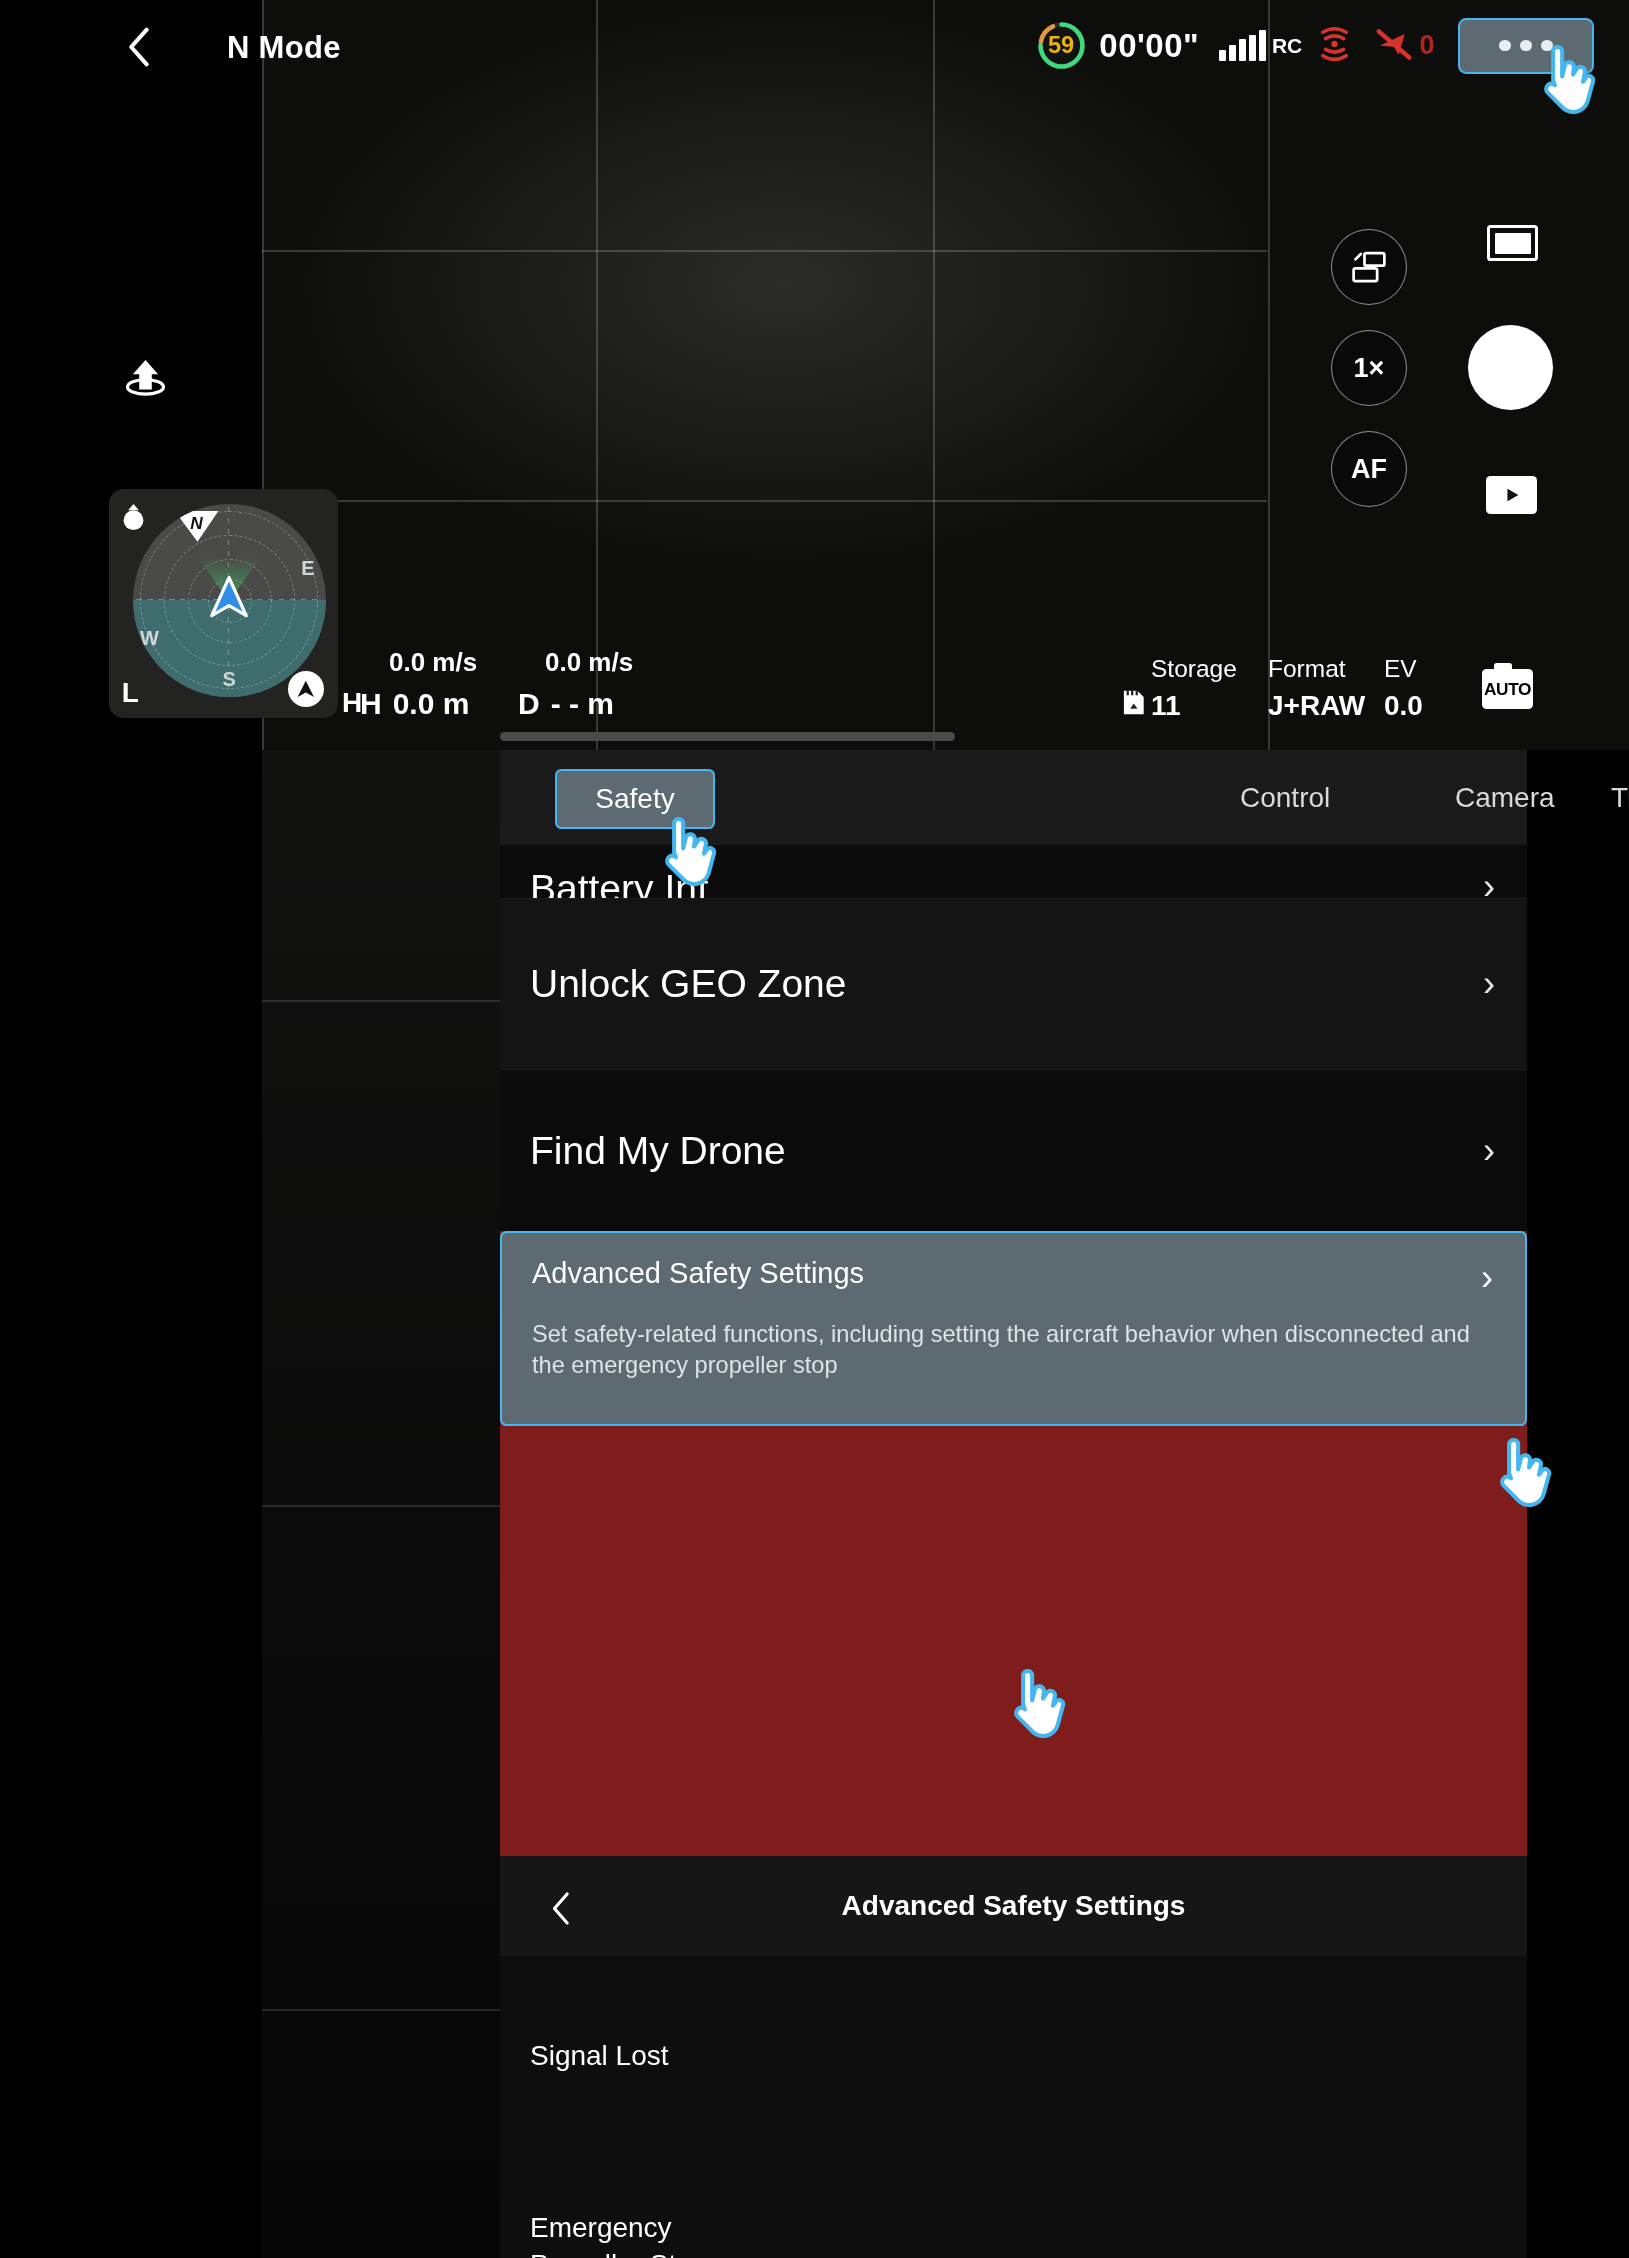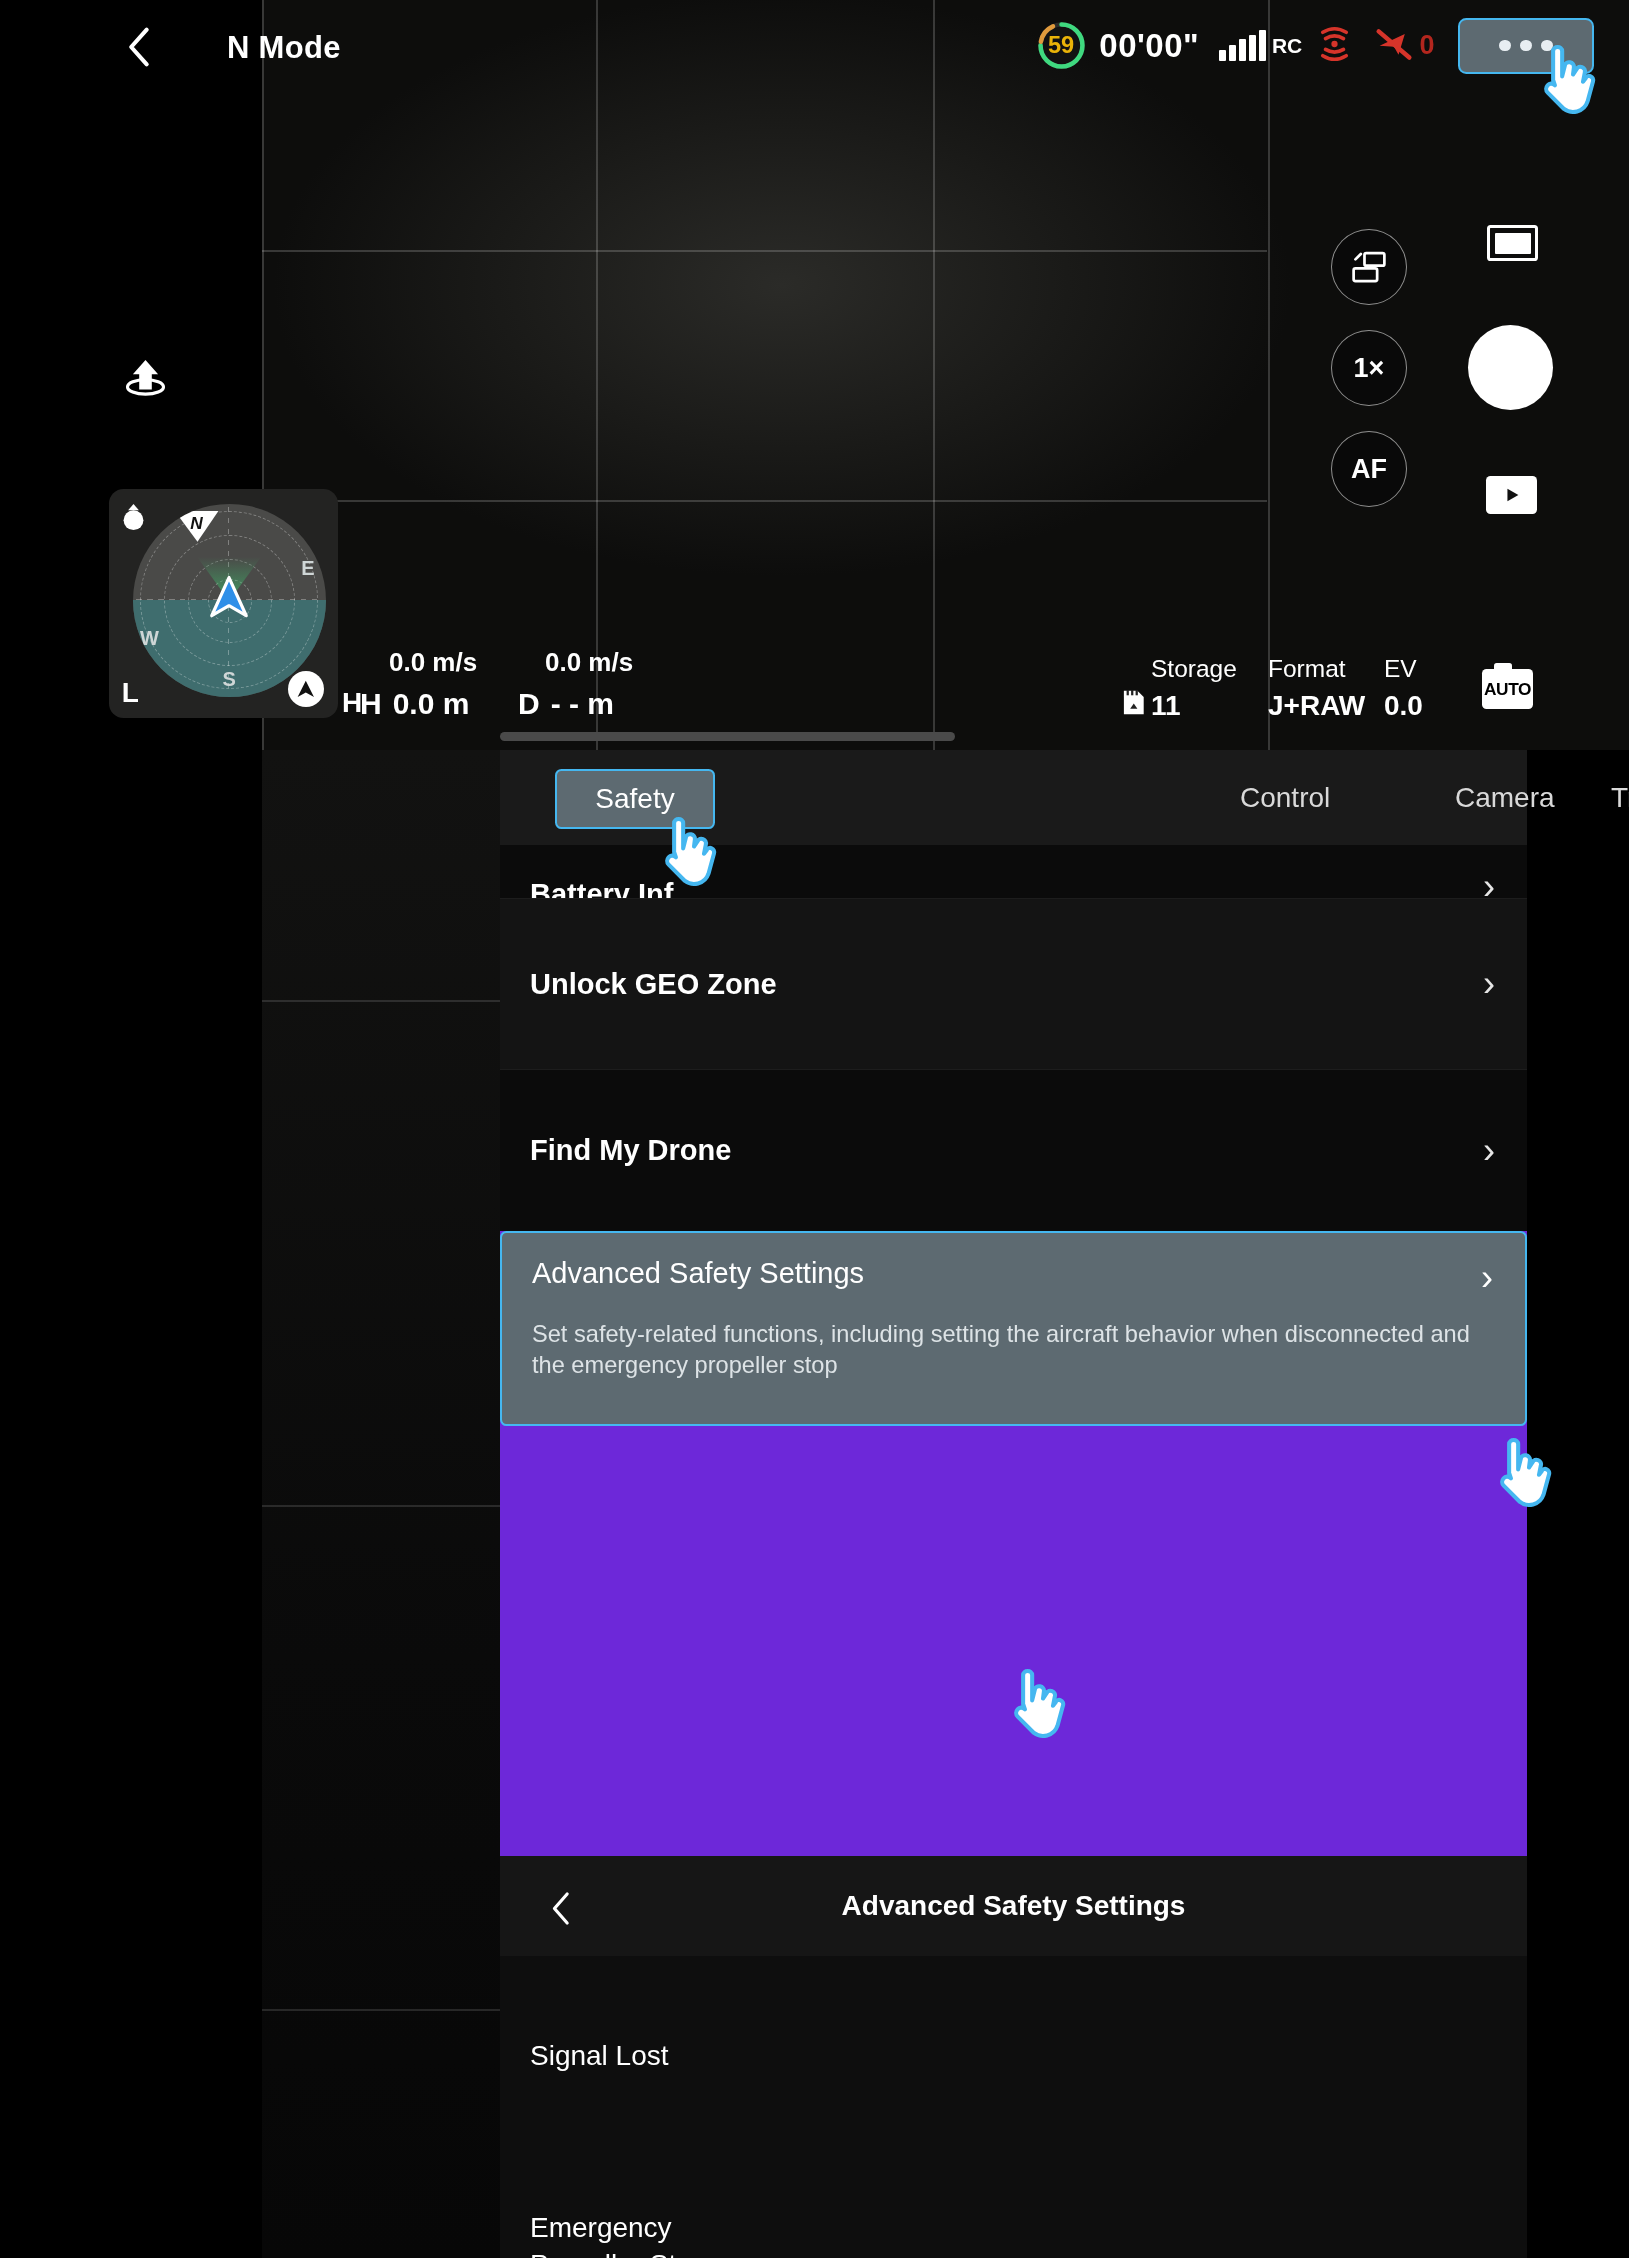--- a/index.html
+++ b/index.html
@@ -151,21 +151,21 @@
   }
 
   .feed-scrollbar {
     position:absolute; left:500px; top:732px; width:455px; height:9px;
     background:#4a4a4a; border-radius:5.5px;
   }
 
   
   .panel {
     position:absolute; left:500px; top:750px; width:1027px; height:1508px;
-    background:#6d28d9;
+    background:#7f1d1d;
   }
   .tabs {
     position:relative; height:95px; background:#1a1a1a;
     display:flex; align-items:center;
   }
   .tab {
     color:#d9d9d9; font-size:28px; font-weight:500; padding:0 9px;
   }
   .tab-safety {
     position:absolute; left:55px; top:19px; width:160px; height:60px;
@@ -178,21 +178,21 @@
   .tab-trans   { position:absolute; left:1102px; }
 
   .list { position:absolute; left:0; top:95px; width:1027px; }
   .row {
     position:relative; height:162px; border-top:0.9px solid #1d1d1d;
     display:flex; align-items:center; justify-content:space-between;
     padding:0 32px 0 30px;
     background:#0b0b0b;
   }
   .row.band { background:#141414; }
-  .row-label { color:#fff; font-size:29px; font-weight:700; }
+  .row-label { color:#fff; font-size:39px; font-weight:400; }
   .chev { color:#e6e6e6; font-size:36px; font-weight:300; line-height:1; }
 
   .row-cut {
     position:relative; height:53px; overflow:hidden; background:#0b0b0b;
     display:flex; align-items:flex-end; justify-content:space-between;
     padding:0 32px 0 30px;
   }
   .row-cut .row-label { position:relative; top:12.7px; }
   .row-cut .chev { position:relative; top:7.3px; }
 

